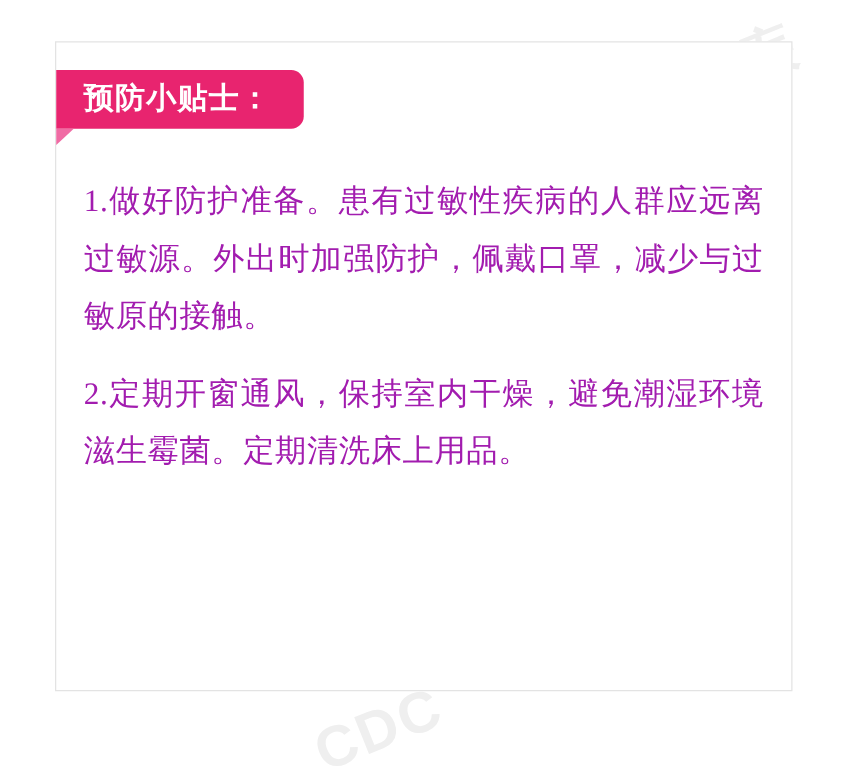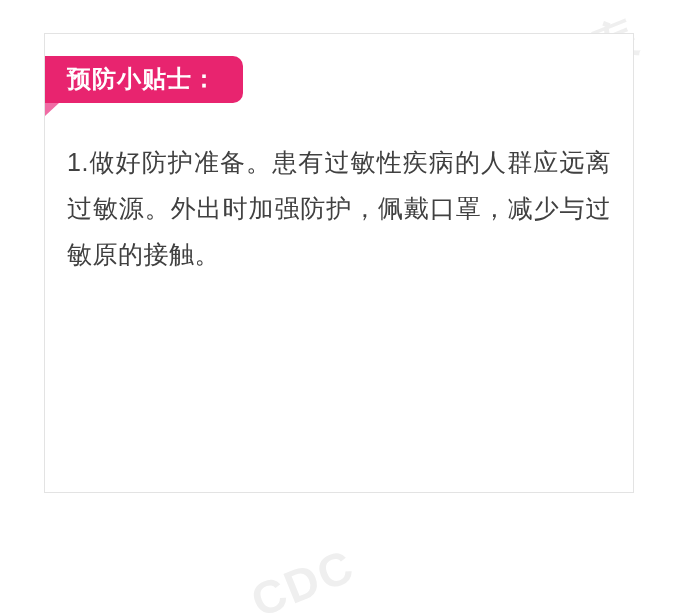--- a/index.html
+++ b/index.html
@@ -38,21 +38,21 @@
   }
   .wm1 { left: 498px; top: 30px; }
   .wm2 { left: 55px;  top: 330px; }
   .wm3 { left: 250px; top: 556px; }
 
   .card {
     position: absolute;
     left: 44px;
     top: 33px;
     width: 590px;
-    height: 460px;
+    height: 520px;
     background: #ffffff;
     border: 1px solid #e3e3e3;
     box-sizing: border-box;
   }
 
   .badge-wrap {
     position: absolute;
     left: 0px;
     top: 22px;
   }
@@ -79,26 +79,26 @@
   }
 
   .body-text {
     position: absolute;
     left: 22px;
     right: 22px;
     top: 105px;
   }
   .para {
     font-size: 25px;
-    color: #404040;
+    color: #a21caf;
     line-height: 46px;
     letter-spacing: 0.5px;
     margin: 0 0 16px 0;
     text-align: justify;
-    font-family: Liberation Sans, sans-serif;
+    font-family: Liberation Serif, serif;
   }
   .para:last-child { margin-bottom: 0; }
 </style>
 </head>
 <body>
 
 <div class="page">
 
   <div class="watermark wm1">上海疾</div>
   <div class="watermark wm2">上海疾控 CDC</div>
@@ -106,16 +106,17 @@
 
   <div class="card">
 
     <div class="badge-wrap">
       <span class="badge">预防小贴士：</span>
       <span class="badge-tail"></span>
     </div>
 
     <div class="body-text">
       <p class="para">1.做好防护准备。患有过敏性疾病的人群应远离过敏源。外出时加强防护，佩戴口罩，减少与过敏原的接触。</p>
+      <p class="para">2.定期开窗通风，保持室内干燥，避免潮湿环境滋生霉菌。定期清洗床上用品。</p>
     </div>
 
   </div>
 </div>
 
 </body></html>

